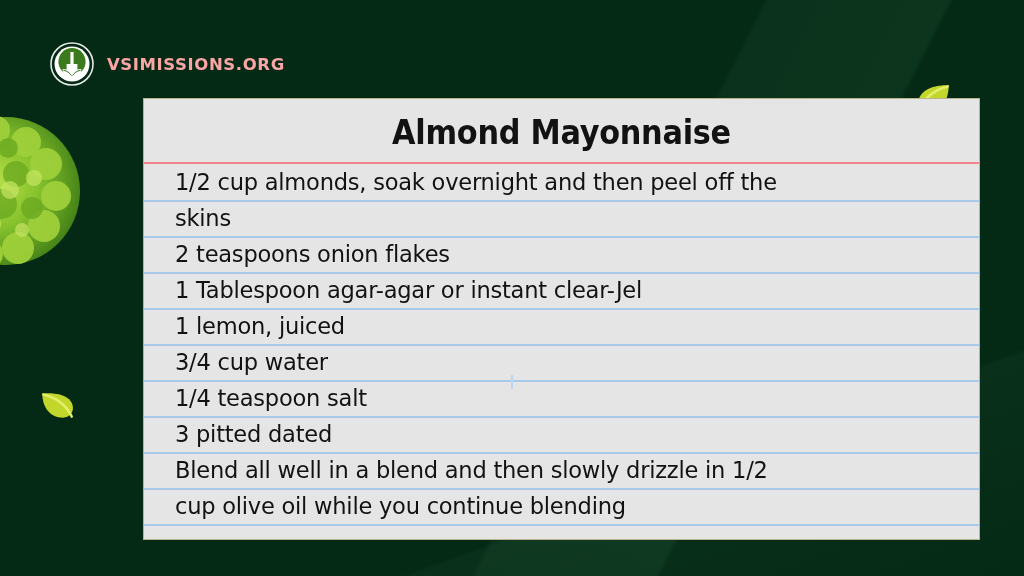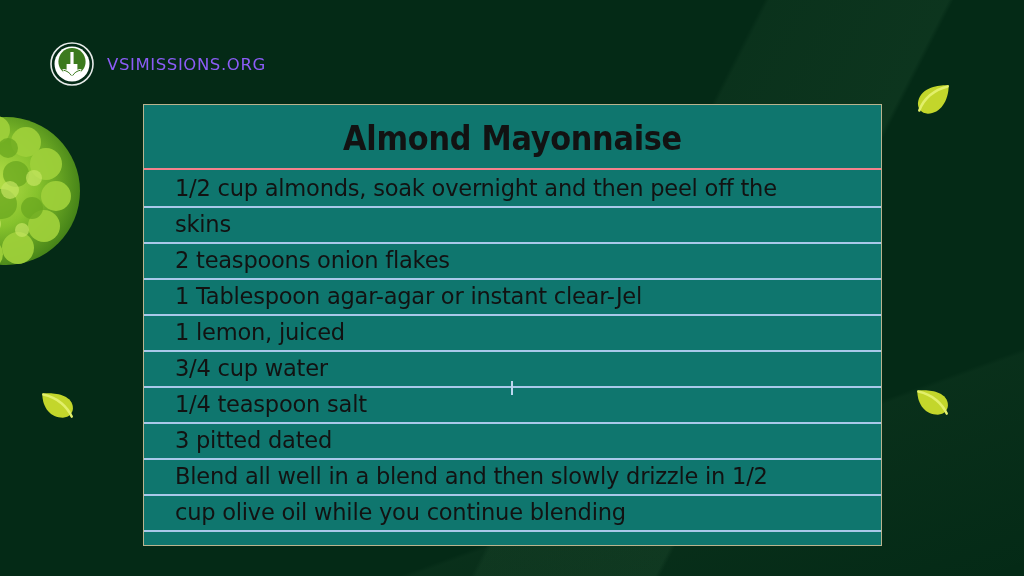--- a/index.html
+++ b/index.html
@@ -64,35 +64,35 @@
   .logo-wrap {
     position: absolute;
     left: 50px;
     top: 42px;
     display: flex;
     align-items: center;
     gap: 13px;
   }
   .logo-mark { width: 44px; height: 44px; display: block; }
   .logo-text {
-    color: #8b5cf6;
+    color: #fca5a5;
     font-size: 16.5px;
-    font-weight: normal;
+    font-weight: bold;
     letter-spacing: 0.6px;
     font-family: "DejaVu Sans", "Liberation Sans", sans-serif;
   }
 
   
   .card {
     position: absolute;
     left: 143px;
-    top: 104px;
-    width: 739px;
+    top: 98px;
+    width: 837px;
     height: 442px;
-    background: #0f766e;
+    background: #e5e5e5;
     border: 1px solid #b9b48e;
     box-sizing: border-box;
     overflow: hidden;
   }
   .card-title {
     position: absolute;
     left: 0; right: 0;
     top: 14px;
     text-align: center;
     font-size: 33px;

